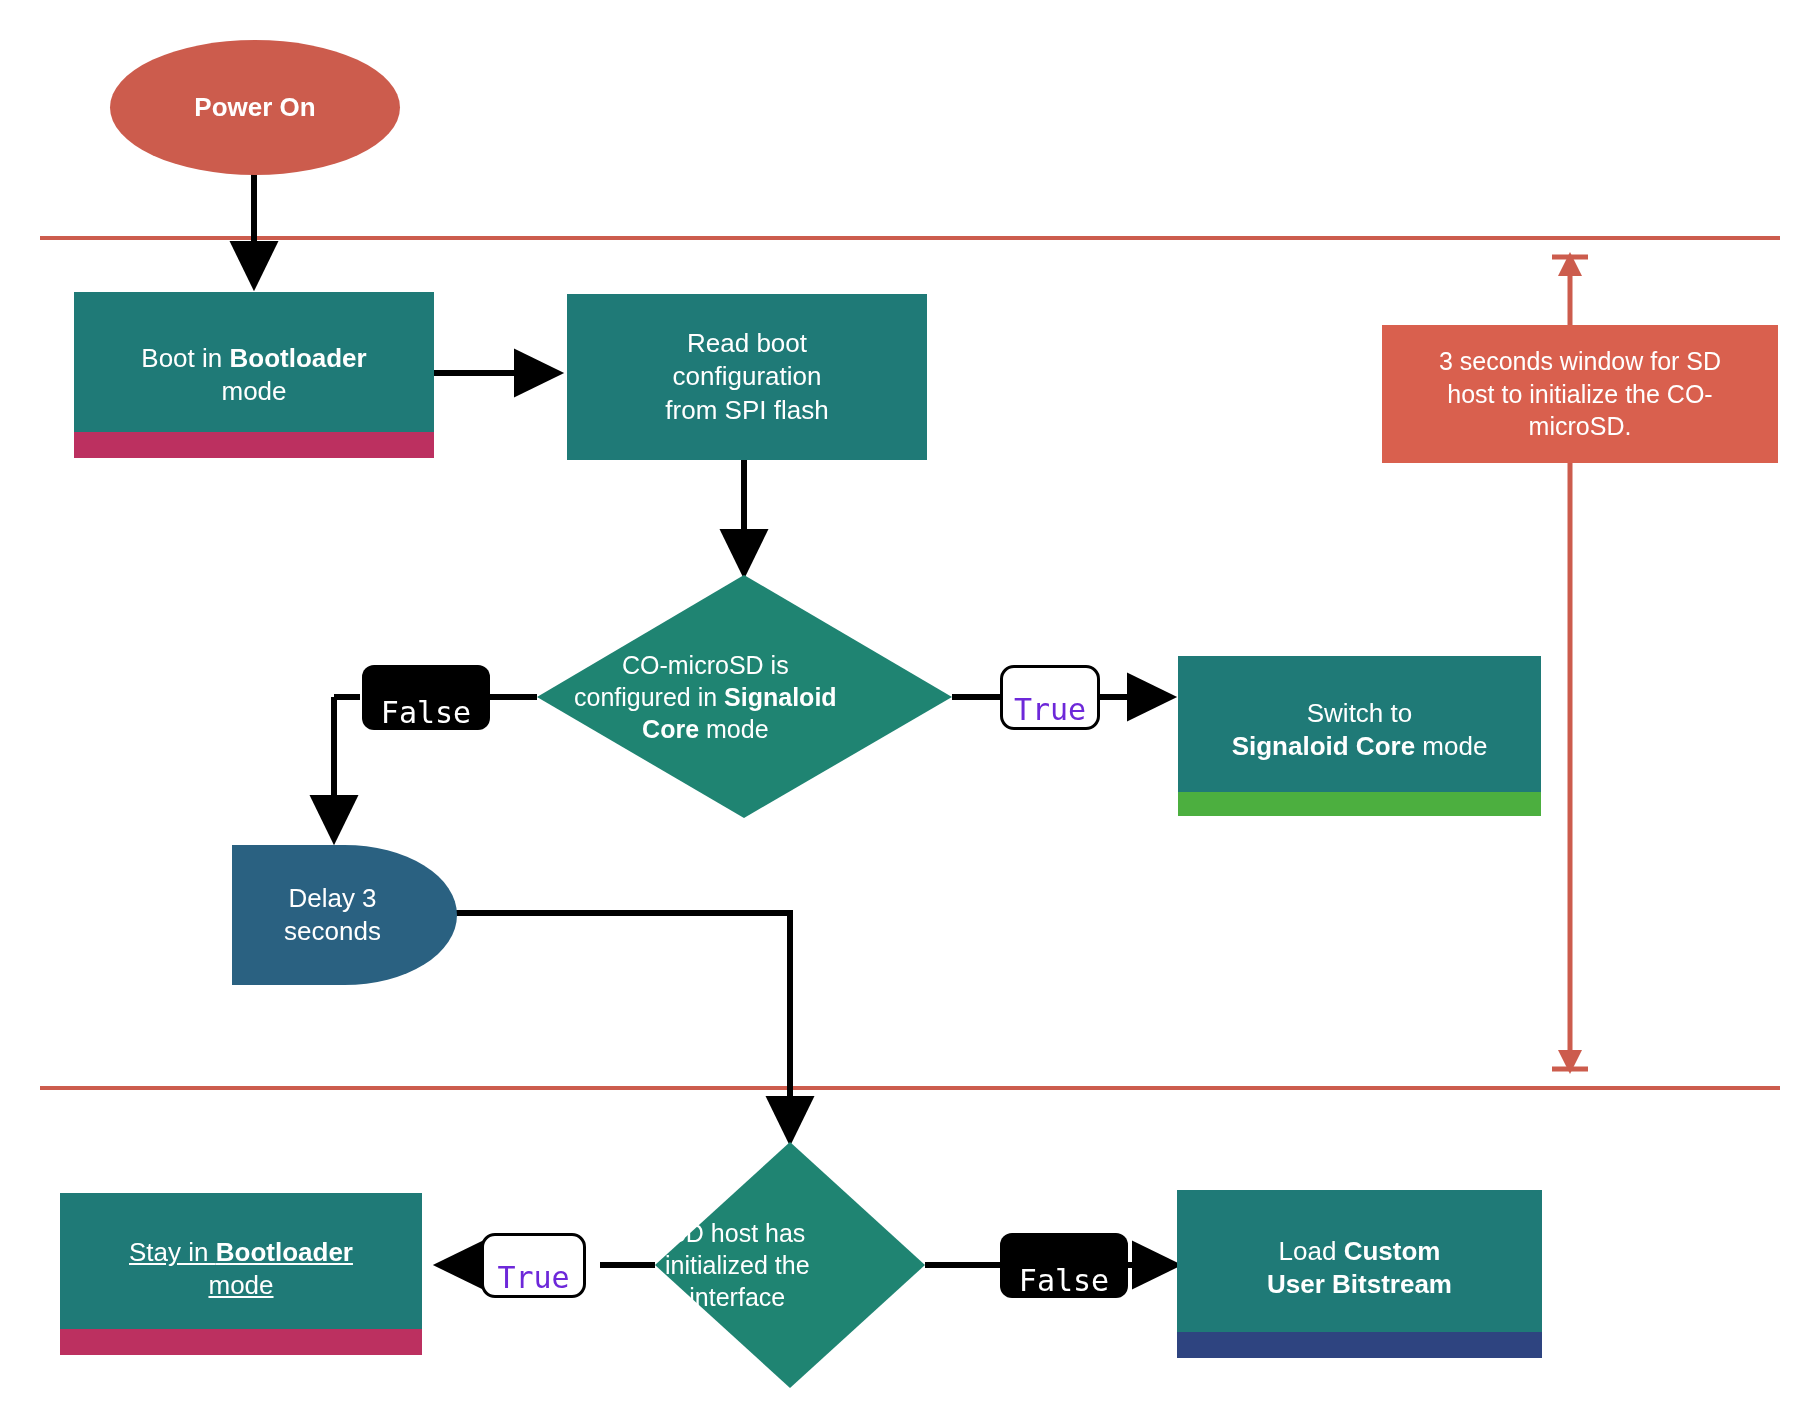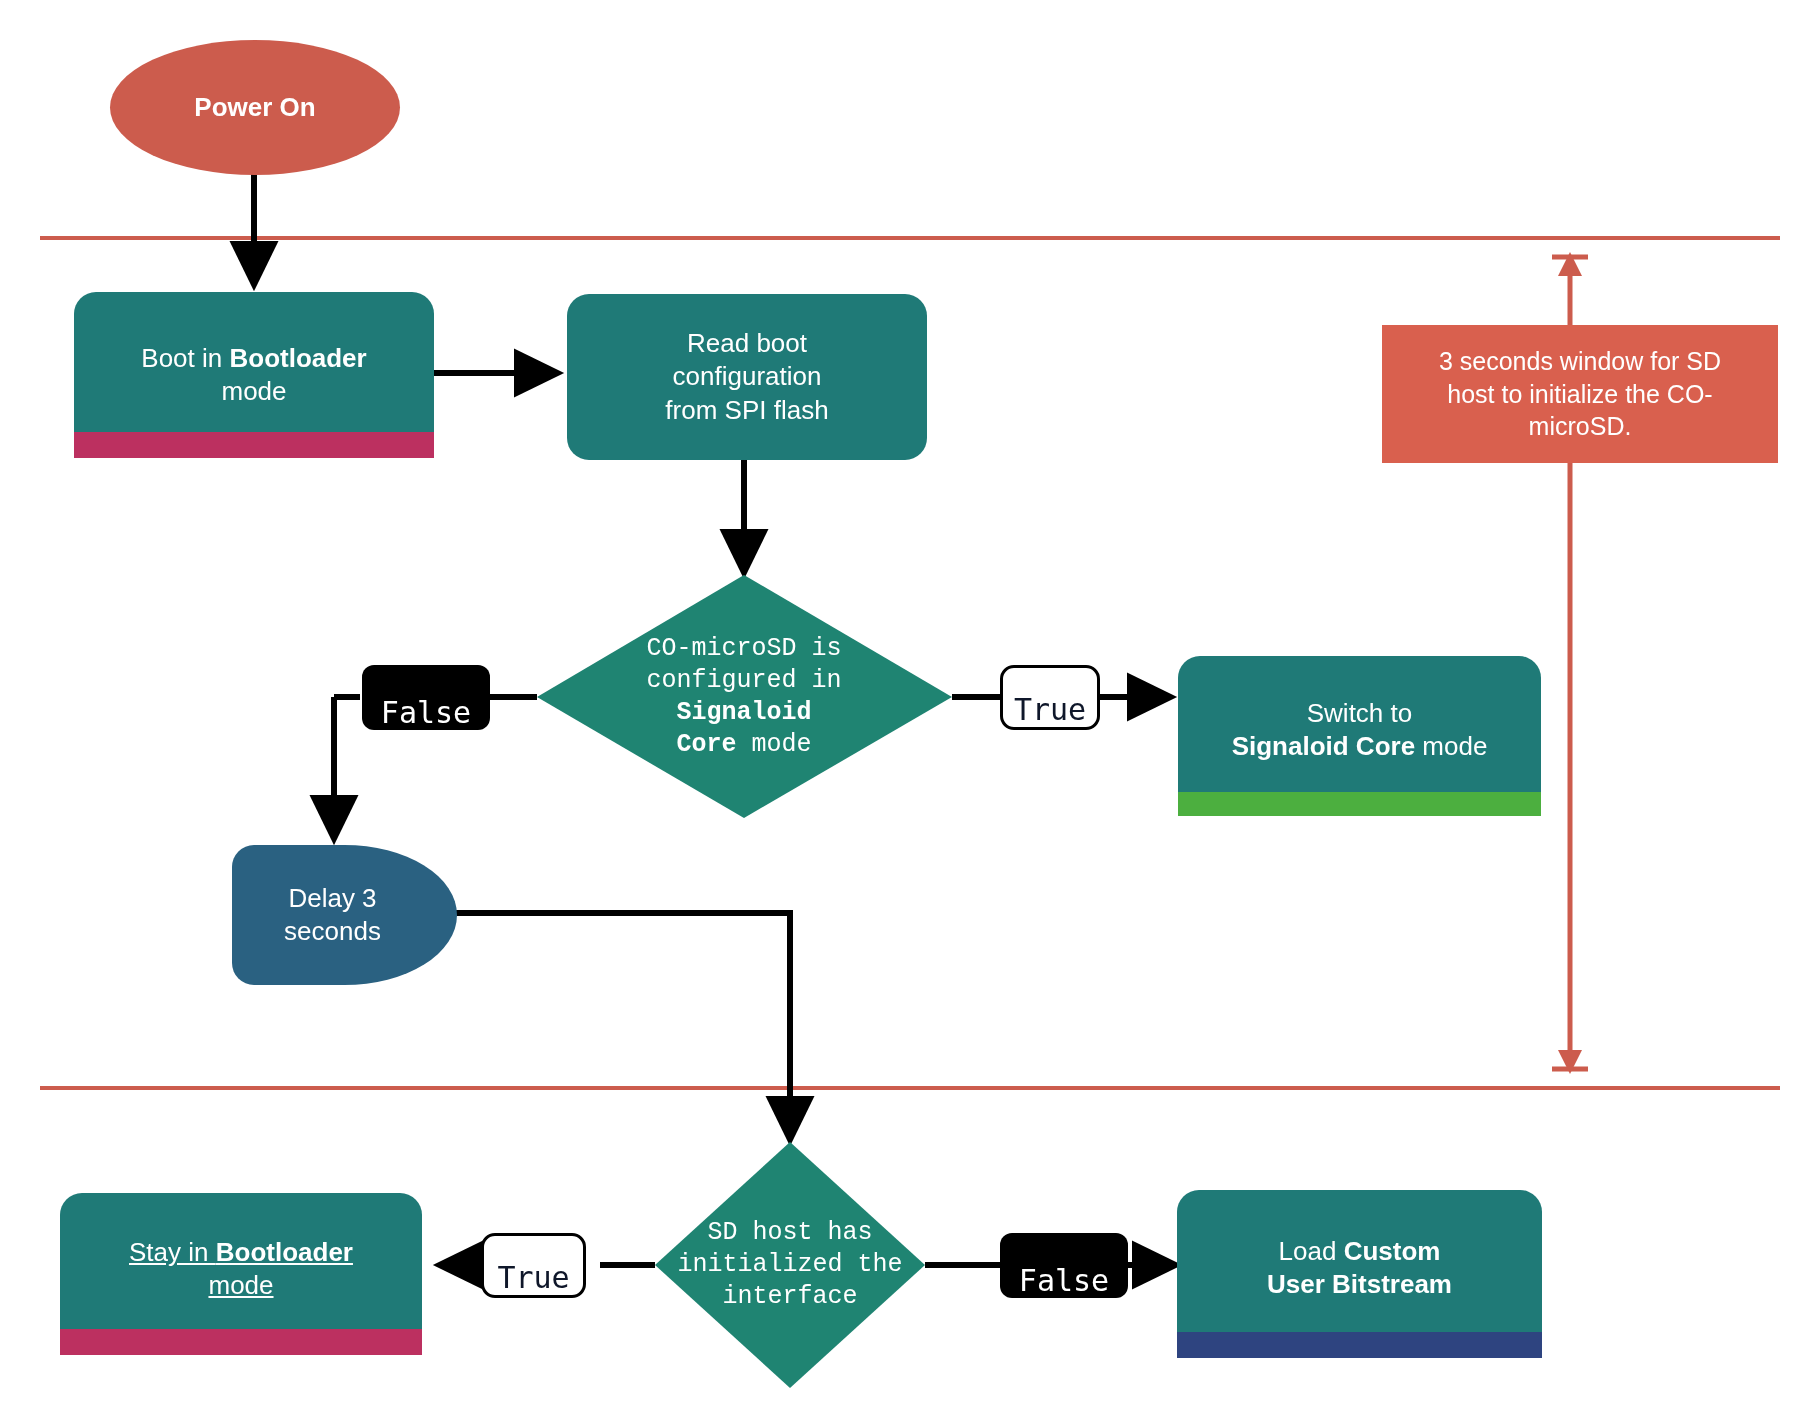--- a/index.html
+++ b/index.html
@@ -27,21 +27,20 @@
   }
   .node {
     position: absolute;
     box-sizing: border-box;
     display: flex;
     align-items: center;
     justify-content: center;
     text-align: center;
     color: #ffffff;
     line-height: 1.28;
-    border-radius: 22px;
   }
   .proc {
     background: #1f7a77;
   }
   .accent {
     position: absolute;
     left: 0;
     bottom: 0;
     width: 100%;
   }
@@ -67,34 +66,32 @@
     font-family: "DejaVu Sans Mono", "Liberation Mono", monospace;
     box-sizing: border-box;
   }
   .lbl-false {
     background: #000000;
     color: #ffffff;
     border-radius: 12px;
   }
   .lbl-true {
     background: #ffffff;
-    color: #0f172a;
+    color: #6d28d9;
     border: 3px solid #000000;
     border-radius: 14px;
   }
   .diamond-text {
     position: absolute;
     display: flex;
     align-items: center;
-    justify-content: center;
     text-align: center;
     color: #ffffff;
     line-height: 1.28;
     pointer-events: none;
-    font-family: Liberation Mono, monospace;
   }
   b { font-weight: 700; }
 </style>
 </head>
 <body>
 
 <div id="canvas">
 
   <svg class="layer" viewBox="0 0 1804 1426">
     <defs>

